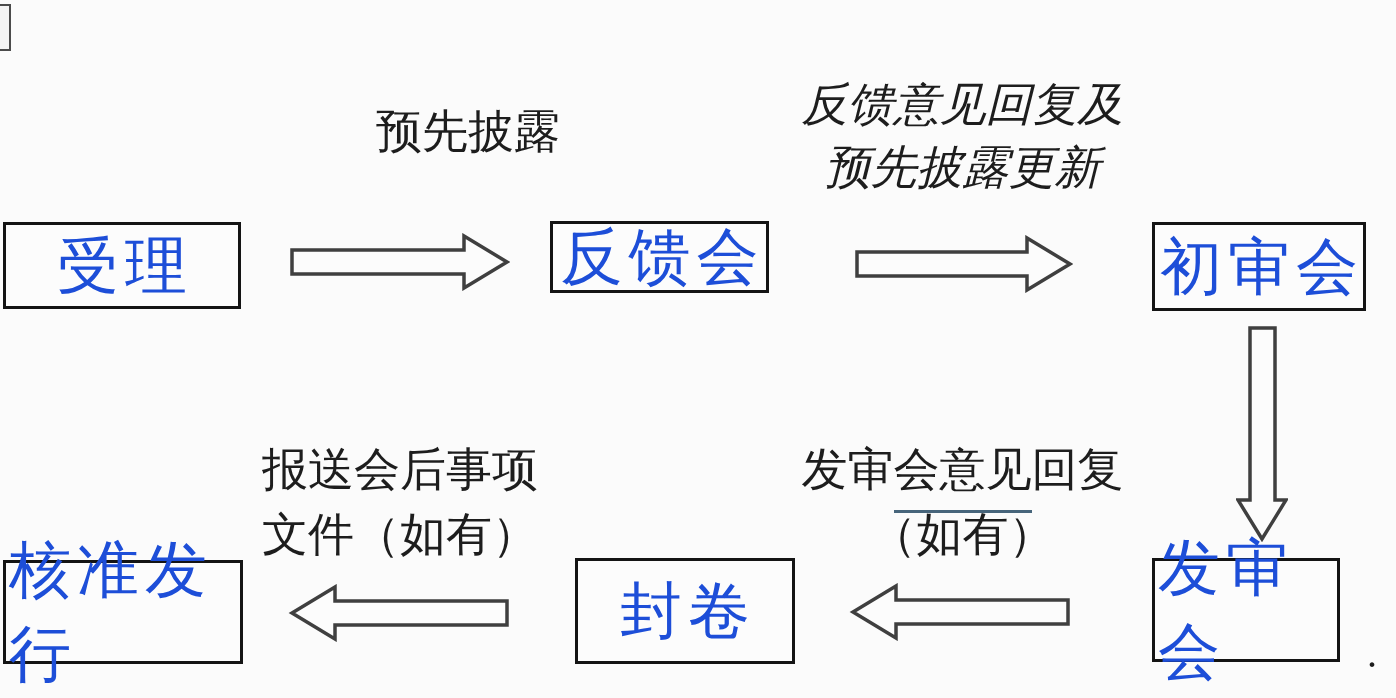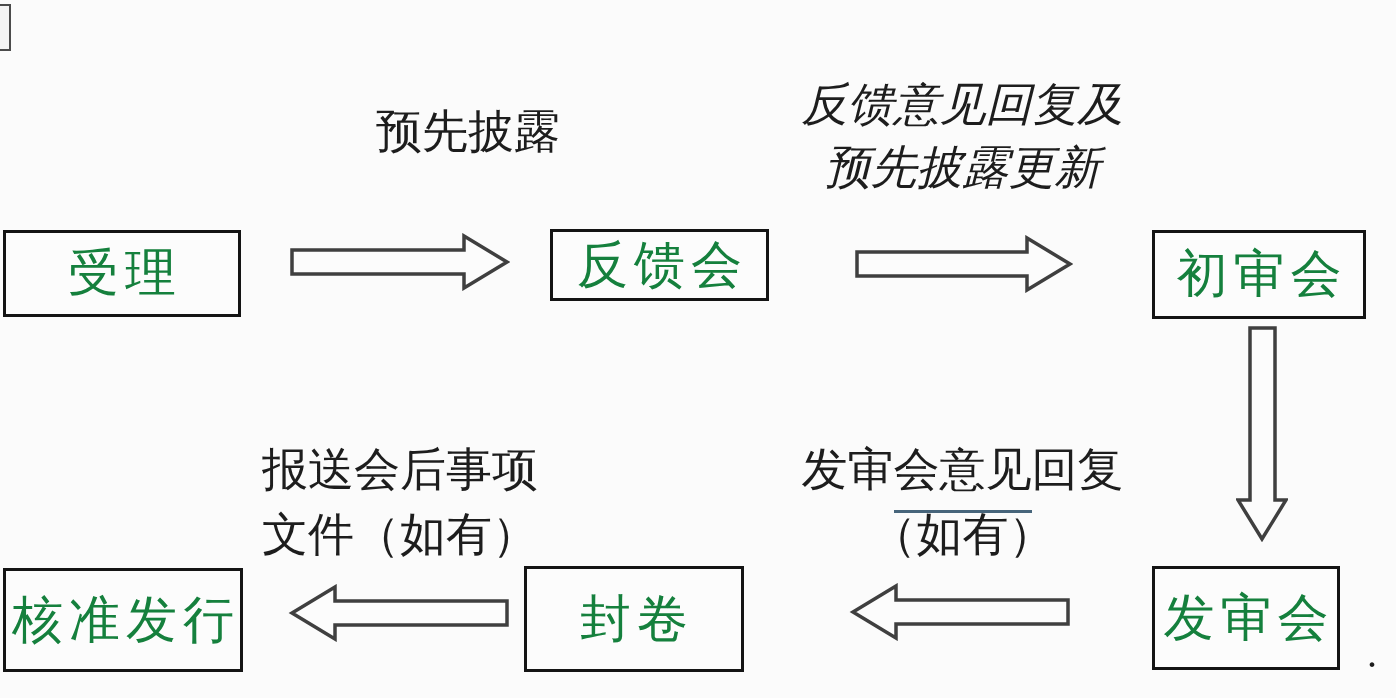--- a/index.html
+++ b/index.html
@@ -18,25 +18,24 @@
     overflow: hidden;
     color: #1d1d1d;
   }
   .node-box {
     position: absolute;
     border: 3px solid #141414;
     background: #fcfcfc;
     display: flex;
     align-items: center;
     justify-content: center;
-    font-size: 51px;
+    font-size: 62px;
     letter-spacing: 6px;
-    color: #15803d;
+    color: #1d4ed8;
     box-sizing: border-box;
-    margin-top: 8px;
   }
   .node-box span { transform: translateX(3px); } 
   .edge-label {
     position: absolute;
     font-size: 46px;
     line-height: 63px;
     color: #1d1d1d;
     white-space: nowrap;
   }
   .edge-label.centered { text-align: center; }
@@ -79,21 +78,21 @@
   </div>
 
   <div class="node-box" style="left:1152px; top:222px; width:214px; height:89px;font-family:Liberation Mono, monospace;">
     <span>初审会</span>
   </div>
 
   <div class="node-box" style="left:1152px; top:558px; width:188px; height:104px;">
     <span>发审会</span>
   </div>
 
-  <div class="node-box" style="left:524px; top:558px; width:220px; height:106px;">
+  <div class="node-box" style="left:575px; top:558px; width:220px; height:106px;">
     <span>封卷</span>
   </div>
 
   <div class="node-box" style="left:3px; top:560px; width:240px; height:104px;">
     <span>核准发行</span>
   </div>
 
   <svg class="arrow-svg" style="left:290px; top:233px;" width="220" height="58" viewBox="0 0 220 58">
     <polygon points="2,17 174,17 174,3 217,29 174,55 174,41 2,41" fill="#fcfcfc" stroke="#3f3f3f" stroke-width="3.5" stroke-linejoin="miter"></polygon>
   </svg>

